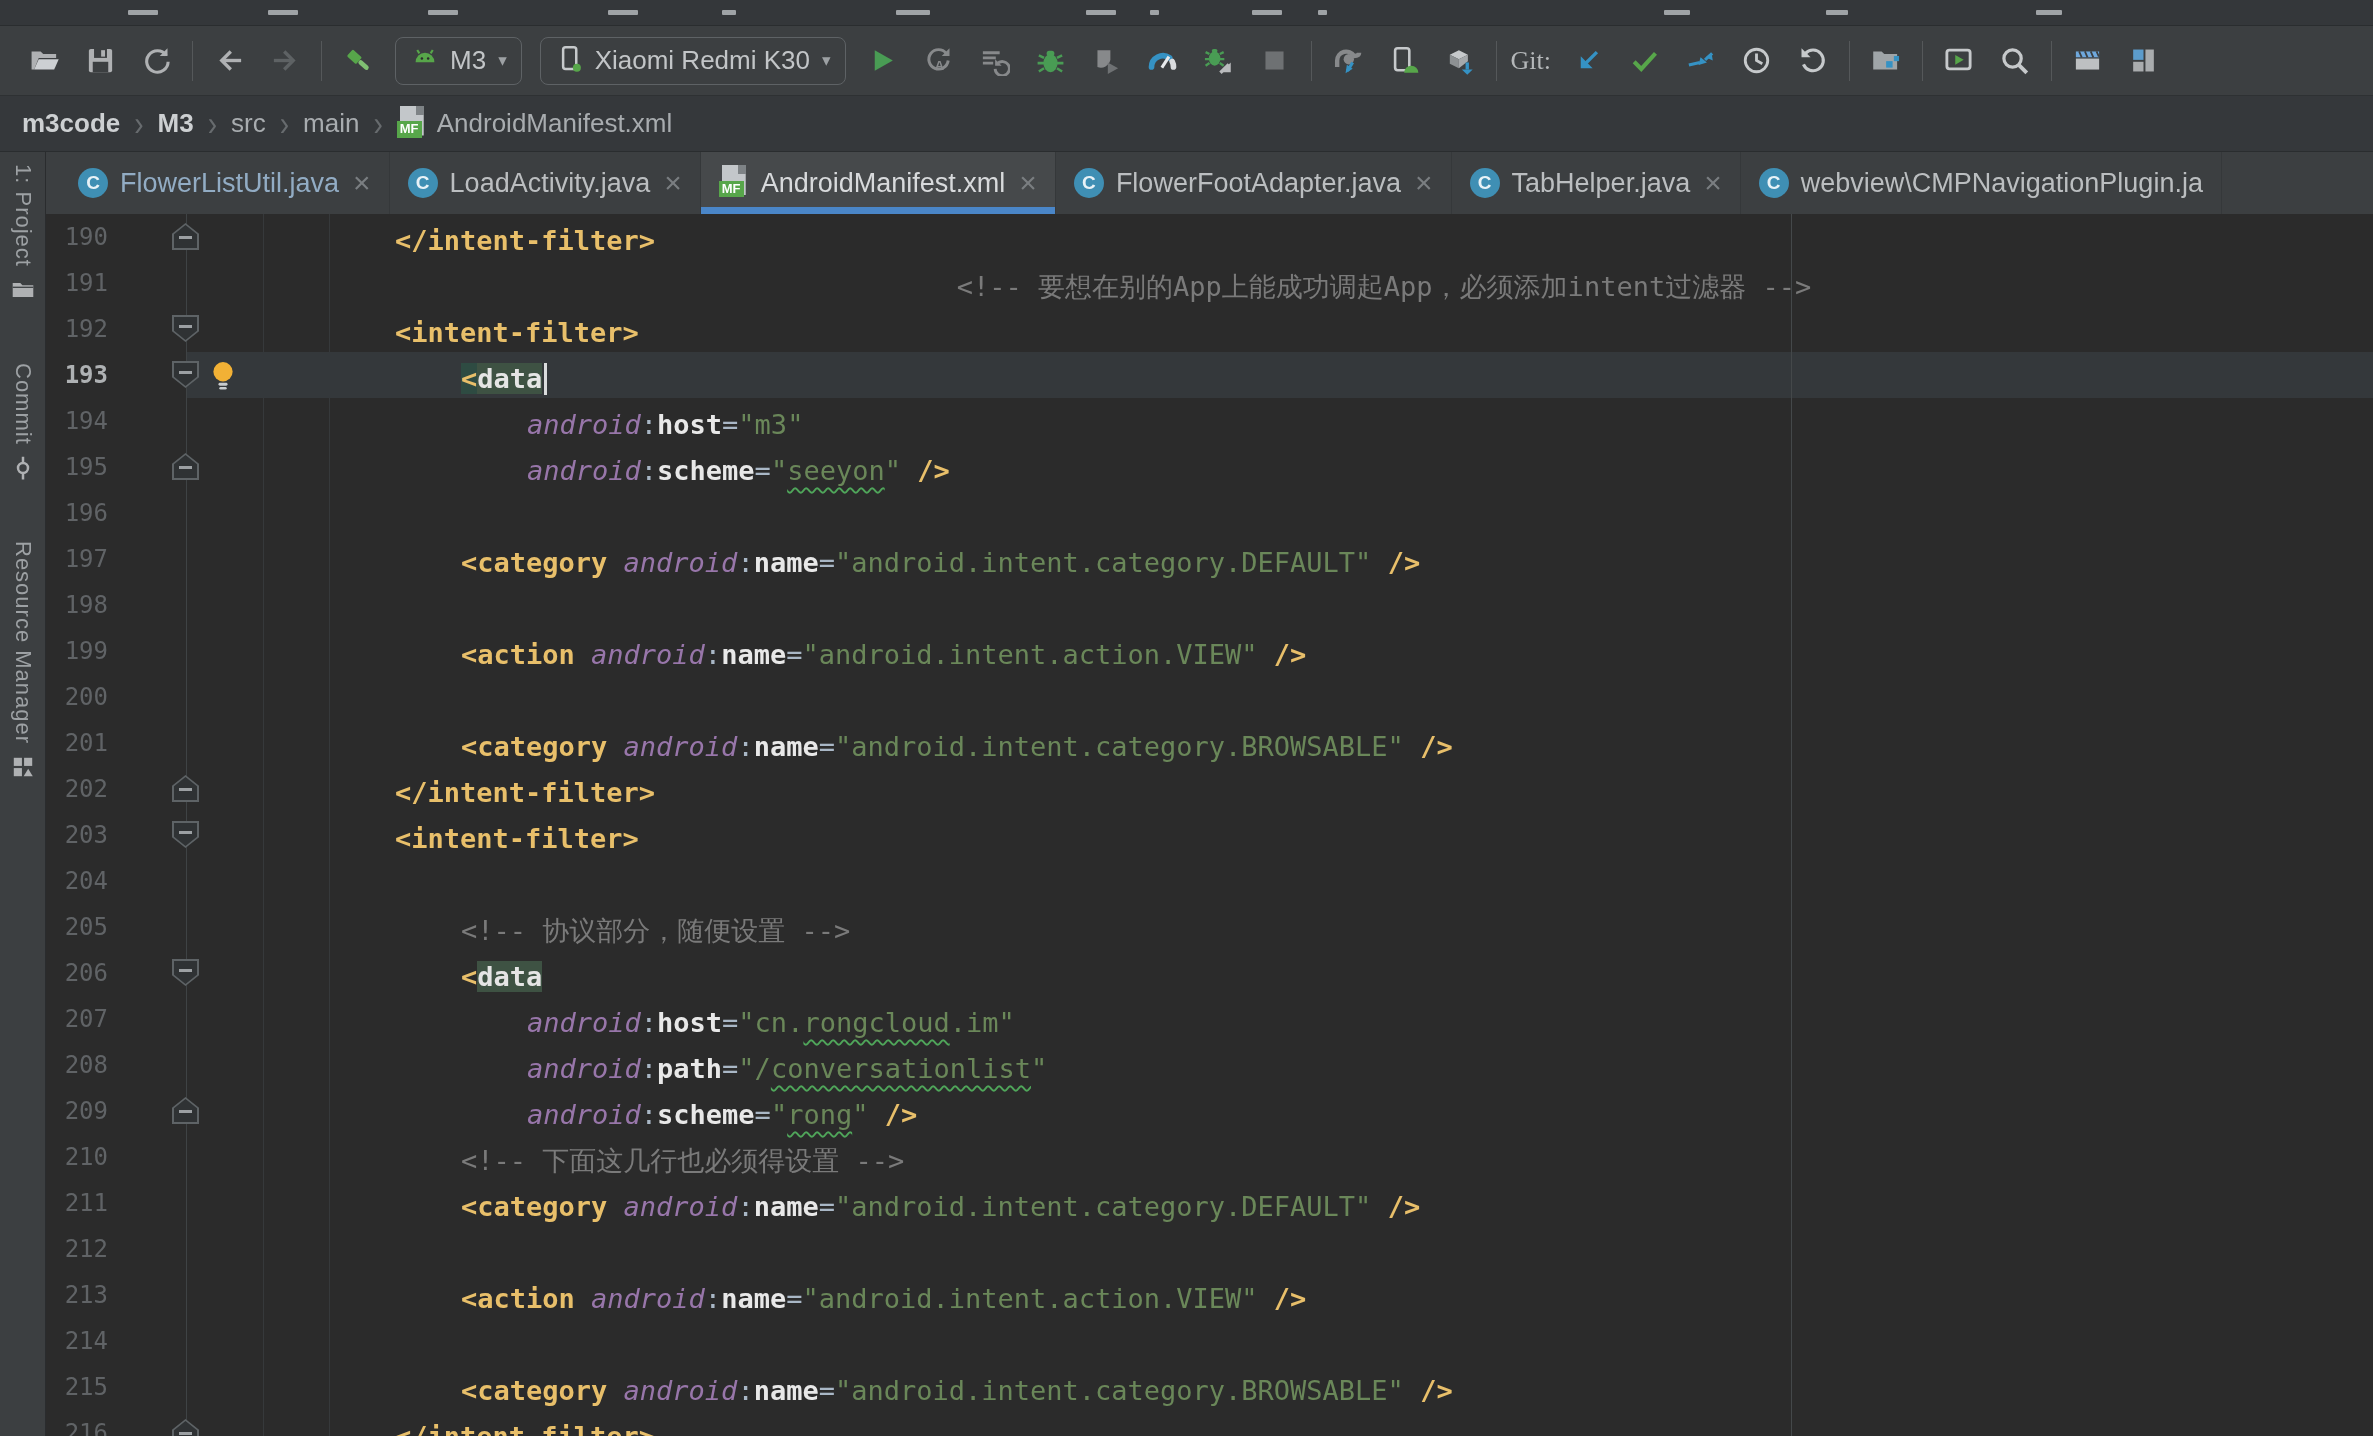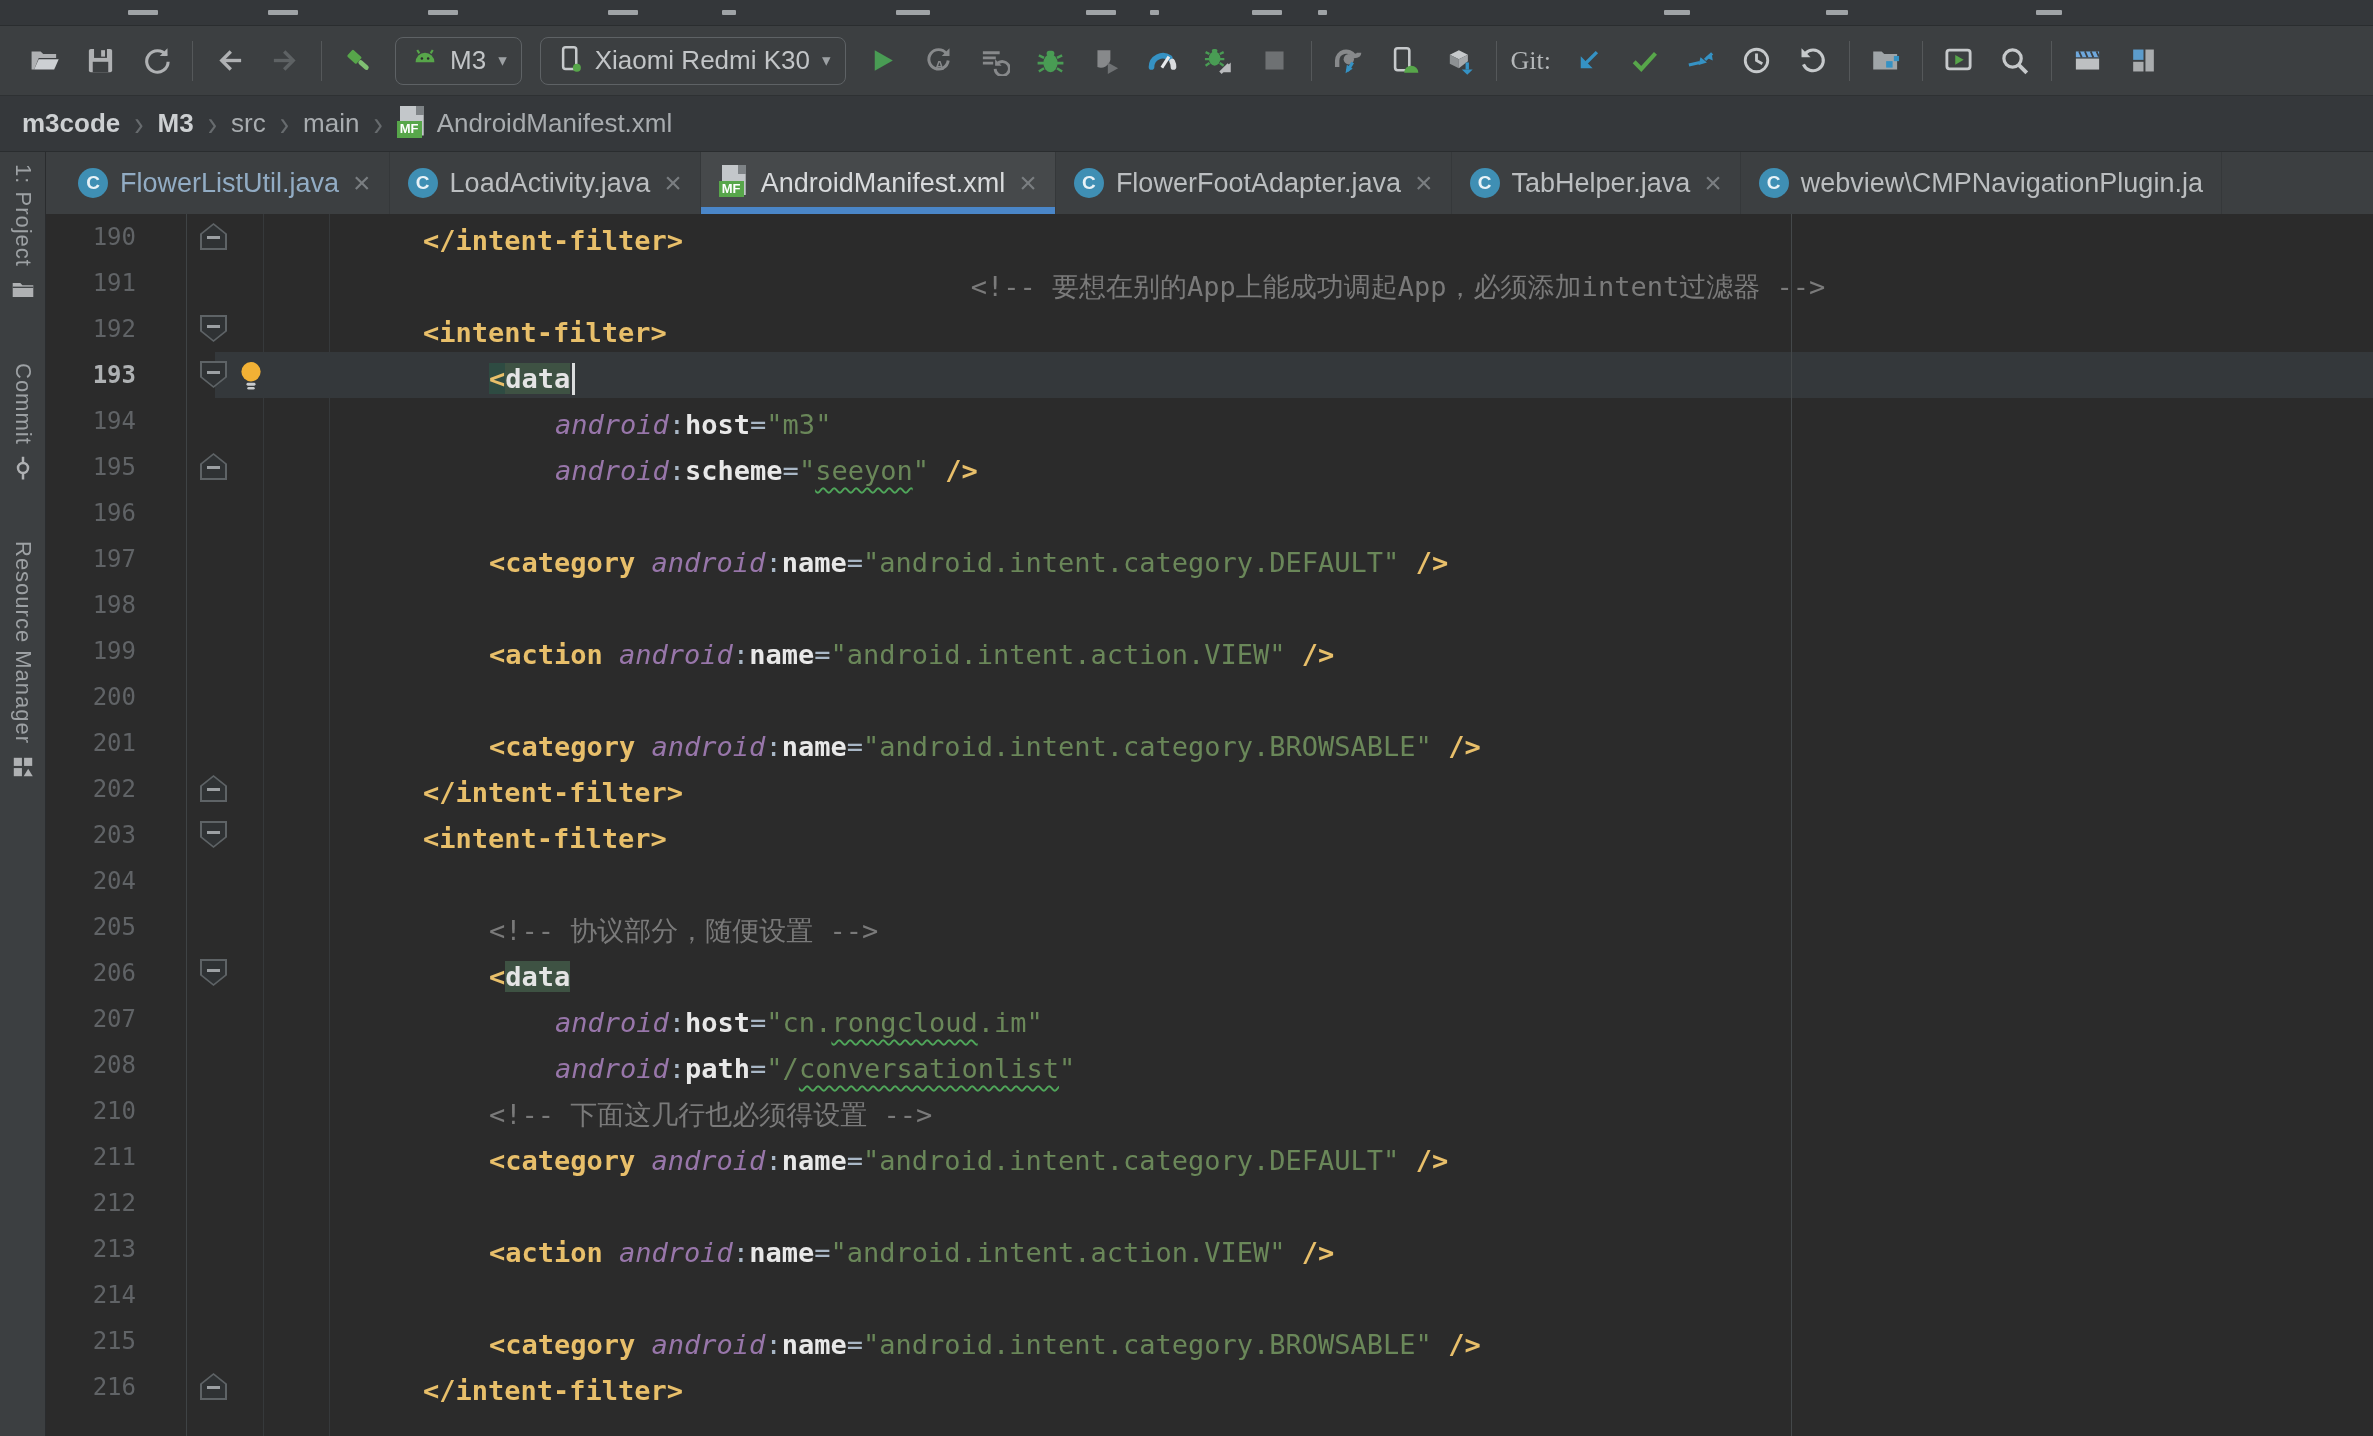--- a/index.html
+++ b/index.html
@@ -49,21 +49,21 @@
   .mficon .page{position:absolute;left:3px;top:0;width:24px;height:30px;background:#C3C7CA;clip-path:polygon(0 0,70% 0,100% 28%,100% 100%,0 100%);}
   .mficon .fold{position:absolute;right:3px;top:0;width:8px;height:9px;background:#7E8386;}
   .mficon .badge{position:absolute;left:0;bottom:4px;background:#57A64A;color:#FFFFFF;font-size:13px;font-weight:bold;padding:1px 3px;line-height:1.1;}
 
   
   .editor{position:relative;flex:1;background:#2B2B2B;overflow:hidden;}
   .guide{position:absolute;top:0;bottom:0;width:1px;background:#36393B;z-index:1;}
   .foldline{position:absolute;top:0;bottom:0;left:140px;width:1px;background:#3F4345;z-index:1;}
   .marginline{position:absolute;top:0;bottom:0;left:1745px;width:1px;background:#44484A;z-index:4;}
   .rows{position:absolute;inset:0;z-index:2;}
-  .row{position:relative;height:46px;margin-left:28px;}
+  .row{position:relative;height:46px;}
   .row.current{background:linear-gradient(to right,rgba(0,0,0,0) 141px,#34383B 141px);}
   .ln{position:absolute;left:0;top:0;width:62px;text-align:right;font-family:"DejaVu Sans Mono",monospace;font-size:24px;line-height:46px;color:#606366;}
   .row.current .ln{color:#AEB1B3;font-weight:bold;}
   .codeln{position:absolute;left:0;top:4px;right:0;height:46px;font-family:"DejaVu Sans Mono",monospace;font-size:27px;line-height:46px;white-space:pre;}
   .tk-tag{color:#E8BF6A;font-weight:bold;}
   .tk-ns{color:#9876AA;font-style:italic;}
   .tk-punc{color:#A9B7C6;}
   .tk-attr{color:#E8E8E8;font-weight:bold;}
   .tk-eq{color:#A9B7C6;}
   .tk-str{color:#6A8759;}
@@ -572,20 +572,29 @@
             </div>
             <div class="row">
               <span class="ln">207</span>
               <div class="codeln" style="padding-left: 481px;"><span class="tk-ns">android</span><span class="tk-punc">:</span><span class="tk-attr">host</span><span class="tk-eq">=</span><span class="tk-str">"cn.</span><span class="tk-typo">rongcloud</span><span class="tk-str">.im"</span></div>
             </div>
             <div class="row">
               <span class="ln">208</span>
               <div class="codeln" style="padding-left: 481px;"><span class="tk-ns">android</span><span class="tk-punc">:</span><span class="tk-attr">path</span><span class="tk-eq">=</span><span class="tk-str">"/</span><span class="tk-typo">conversationlist</span><span class="tk-str">"</span></div>
             </div>
             <div class="row">
+              <span class="ln">209</span>
+              <div class="foldmark up">
+                <div class="fp"></div>
+                <div class="fpi"></div>
+                <div class="fm"></div>
+              </div>
+              <div class="codeln" style="padding-left: 481px;"><span class="tk-ns">android</span><span class="tk-punc">:</span><span class="tk-attr">scheme</span><span class="tk-eq">=</span><span class="tk-str">"</span><span class="tk-typo">rong</span><span class="tk-str">"</span><span class="tk-plain"> </span><span class="tk-tag">/&gt;</span></div>
+            </div>
+            <div class="row">
               <span class="ln">210</span>
               <div class="codeln" style="padding-left: 415px;"><span class="tk-comment">&lt;!-- 下面这几行也必须得设置 --&gt;</span></div>
             </div>
             <div class="row">
               <span class="ln">211</span>
               <div class="codeln" style="padding-left: 415px;"><span class="tk-tag">&lt;category</span><span class="tk-plain"> </span><span class="tk-ns">android</span><span class="tk-punc">:</span><span class="tk-attr">name</span><span class="tk-eq">=</span><span class="tk-str">"android.intent.category.DEFAULT"</span><span class="tk-plain"> </span><span class="tk-tag">/&gt;</span></div>
             </div>
             <div class="row">
               <span class="ln">212</span>
             </div>

